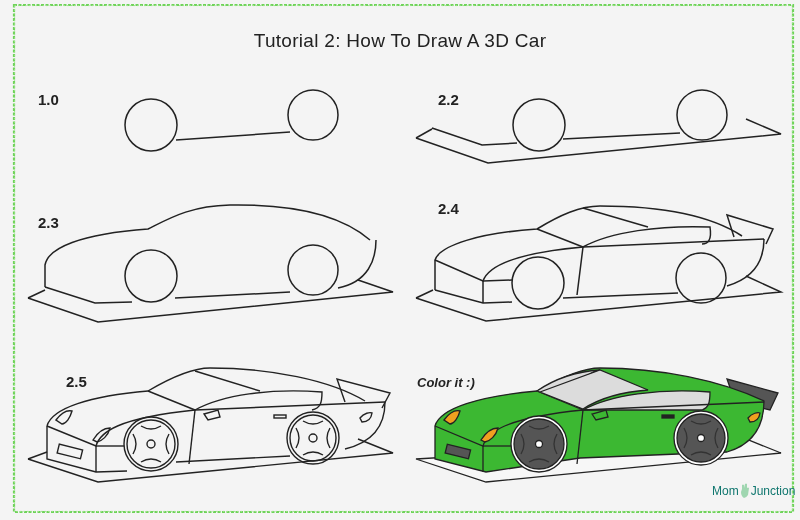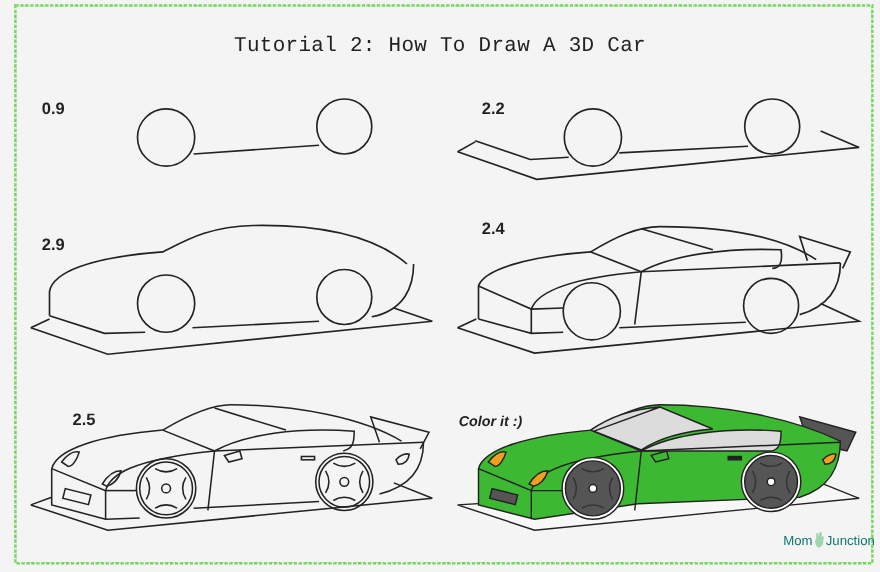--- a/index.html
+++ b/index.html
@@ -8,21 +8,21 @@
     background: #f4f4f4;
     font-family: "DejaVu Sans", sans-serif;
     position: relative;
   }
   #frame {
     position: absolute; left: 0; top: 0; width: 800px; height: 520px;
   }
   .title {
     position: absolute; left: 0; width: 800px; top: 30px;
     text-align: center; font-size: 19px; color: #222;
-    font-family: Liberation Mono, monospace; letter-spacing: 0.3px;
+    font-family: Liberation Sans, sans-serif; letter-spacing: 0.3px;
   }
   .step-label {
     position: absolute; font-size: 15px; color: #222; font-weight: bold;
     font-family: "Liberation Sans", sans-serif;
   }
   .color-label {
     position: absolute; font-size: 13px; color: #222; font-weight: bold;
     font-family: "Liberation Sans", sans-serif;
     font-style: italic;
   }
@@ -39,23 +39,23 @@
 
 <div id="frame">
 
   <svg class="draw" width="800" height="520" viewBox="0 0 800 520">
     <rect x="14" y="5" width="779" height="507" fill="none" stroke="#6fd35a" stroke-width="2.2" stroke-dasharray="3 1.5"></rect>
     <rect x="14.6" y="5.6" width="777.8" height="505.8" fill="none" stroke="#9ee48c" stroke-width="1" stroke-dasharray="1.5 2"></rect>
   </svg>
 
   <div class="title">Tutorial 2: How To Draw A 3D Car</div>
 
-  <div class="step-label" style="left:38px; top:91px;">0.9</div>
+  <div class="step-label" style="left:38px; top:91px;">1.0</div>
   <div class="step-label" style="left:438px; top:91px;">2.2</div>
-  <div class="step-label" style="left:38px; top:214px;">2.9</div>
+  <div class="step-label" style="left:38px; top:214px;">2.3</div>
   <div class="step-label" style="left:438px; top:200px;">2.4</div>
   <div class="step-label" style="left:38px; top:373px;margin-left:28px;">2.5</div>
   <div class="color-label" style="left:417px; top:375px;">Color it :)</div>
 
   <svg class="draw" width="800" height="520">
     <g fill="none" stroke="#222" stroke-width="1.5">
       <circle cx="151" cy="125" r="26"></circle>
       <circle cx="313" cy="115" r="25"></circle>
       <line x1="176" y1="140" x2="290" y2="132"></line>
     </g>

